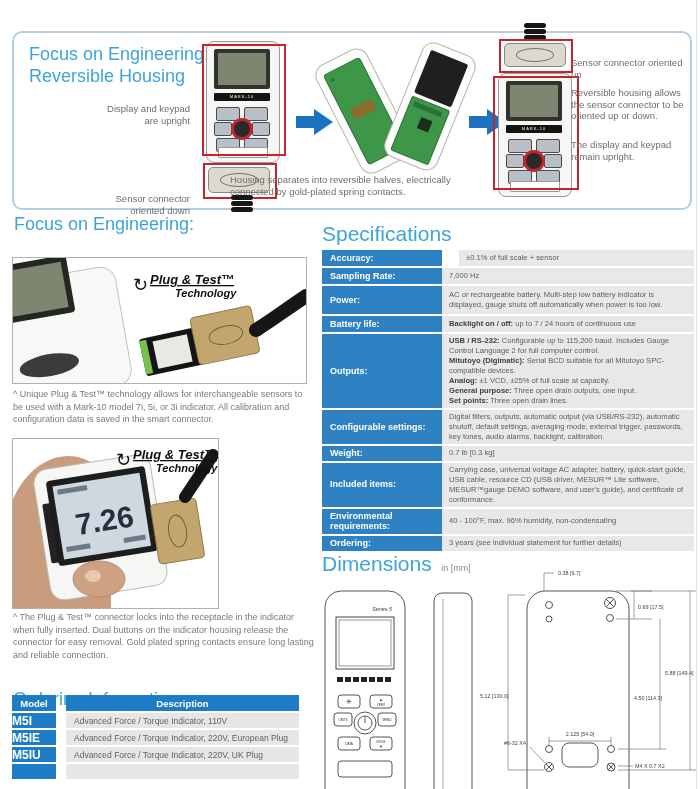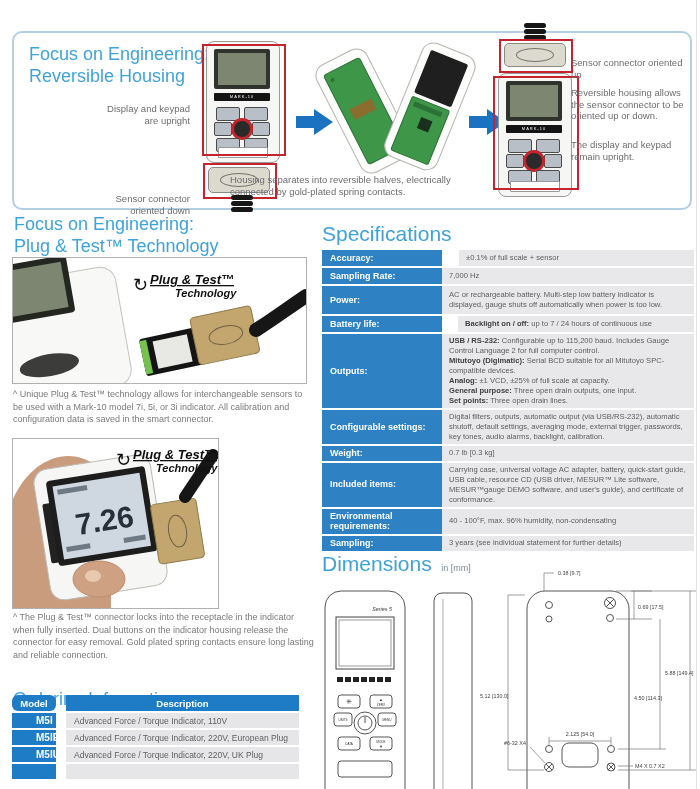--- a/index.html
+++ b/index.html
@@ -35,22 +35,22 @@
   .coil{position:absolute;}
   .coil div{width:22px;height:5px;background:#161616;border-radius:3px;margin-bottom:1px;}
   
   .spec-row{display:flex;margin-bottom:2px;}
   .spec-label{width:120px;box-sizing:border-box;background:#2e82c4;color:#fff;
     font-size:9px;font-weight:bold;padding:2px 8px;display:flex;align-items:center;line-height:10.5px;}
   .spec-value{flex:1;box-sizing:border-box;background:#e8e8ea;color:#5d5d5f;
     font-size:7.6px;line-height:10px;padding:2px 7px;display:flex;flex-direction:column;justify-content:center;}
   .spec-value b{color:#3f3f41;}
   .ord-row{display:flex;margin-bottom:2px;height:15px;}
-  .ord-model{width:44px;background:#1e7cc6;color:#fff;font-weight:bold;font-size:10px;
-    display:flex;align-items:center;padding-left:24px;box-sizing:border-box;}
+  .ord-model{width:44px;background:#1e7cc6;color:#fff;font-weight:bold;font-size:12px;
+    display:flex;align-items:center;padding-left:0;box-sizing:border-box;}
   .ord-desc{flex:1;margin-left:10px;background:#e6e6e8;color:#5f5f61;font-size:8.5px;
     display:flex;align-items:center;padding-left:8px;box-sizing:border-box;}
   .panel-img{border:1px solid #b0b0b0;background:#fff;}
 </style>
 </head>
 <body>
 
 <div id="page">
 
   <div id="rev-panel" class="abs">
@@ -148,21 +148,20 @@
       <div class="red-box" style="left:11px;top:53px;width:82px;height:110px;"></div>
     </div>
 
     <div class="abs lbl" style="left:557px;top:24px;width:118px;">Sensor connector oriented up</div>
     <div class="abs lbl" style="left:557px;top:106px;width:118px;">The display and keypad remain upright.</div>
     <div class="abs lbl" style="left:557px;top:54px;width:120px;">Reversible housing allows the sensor connector to be oriented up or down.</div>
   </div>
 
   <div class="abs h-blue" style="left:14px;top:213px;">
     <div>Focus on Engineering:</div>
-    <div>Plug &amp; Test™ Technology</div>
   </div>
 
   <svg class="abs panel-img" style="left:12px;top:257px;" width="293" height="125" viewBox="0 0 293 125">
     <g transform="rotate(-10 40 70)">
       <rect x="-40" y="18" width="150" height="120" rx="16" fill="#f8f8f6" stroke="#c2c2be"></rect>
       <rect x="-30" y="0" width="95" height="58" rx="4" fill="#23271f"></rect>
       <rect x="-24" y="6" width="83" height="46" fill="#7c8670"></rect>
       <ellipse cx="30" cy="106" rx="30" ry="11" fill="#3c3c3a"></ellipse>
     </g>
     <g transform="rotate(-12 190 85)">
@@ -202,21 +201,21 @@
     <text x="103" y="27" font-size="18" fill="#101010">↻</text>
     <text x="120" y="20" font-size="13" font-style="italic" font-weight="bold" fill="#101010" text-decoration="underline">Plug &amp; Test™</text>
     <text x="143" y="33" font-size="11" font-style="italic" font-weight="bold" fill="#101010">Technology</text>
   </svg>
 
   <div class="abs cap" style="left:13px;top:611px;width:302px;">^ The Plug &amp; Test™ connector locks into the receptacle in the indicator when fully inserted. Dual buttons on the indicator housing release the connector for easy removal. Gold plated spring contacts ensure long lasting and reliable connection.</div>
 
   <div class="abs h-blue" style="left:13px;top:688px;font-size:18px;">Ordering Information</div>
   <div class="abs" style="left:12px;top:695px;width:287px;">
     <div class="ord-row" style="height:16px;">
-      <div class="ord-model" style="justify-content:center;padding-left:0;font-size:9.5px;border-radius:6px;">Model</div>
+      <div class="ord-model" style="justify-content:center;padding-left:0;font-size:9.5px;">Model</div>
       <div class="ord-desc" style="background:#1e7cc6;color:#fff;font-weight:bold;justify-content:center;padding-left:0;font-size:9.5px;">Description</div>
     </div>
     <div class="ord-row">
       <div class="ord-model">M5I</div>
       <div class="ord-desc">Advanced Force / Torque Indicator, 110V</div>
     </div>
     <div class="ord-row">
       <div class="ord-model">M5IE</div>
       <div class="ord-desc">Advanced Force / Torque Indicator, 220V, European Plug</div>
     </div>
@@ -243,21 +242,21 @@
       <div class="spec-value">
           <div>7,000 Hz</div>
         </div>
     </div>
     <div class="spec-row" style="min-height:28px;">
       <div class="spec-label">Power:</div>
       <div class="spec-value">
           <div>AC or rechargeable battery. Multi-step low battery indicator is displayed, gauge shuts off automatically when power is too low.</div>
         </div>
     </div>
-    <div class="spec-row" style="min-height:16px;gap:16px;">
+    <div class="spec-row" style="min-height:16px;">
       <div class="spec-label">Battery life:</div>
       <div class="spec-value">
         <div><b>Backlight on / off:</b><span> up to 7 / 24 hours of continuous use</span></div>
       </div>
     </div>
     <div class="spec-row" style="min-height:68px;">
       <div class="spec-label">Outputs:</div>
       <div class="spec-value">
         <div><b>USB / RS-232:</b><span> Configurable up to 115,200 baud. Includes Gauge Control Language 2 for full computer control.</span></div>
         <div><b>Mitutoyo (Digimatic):</b><span> Serial BCD suitable for all Mitutoyo SPC-compatible devices.</span></div>
@@ -284,21 +283,21 @@
           <div>Carrying case, universal voltage AC adapter, battery, quick-start guide, USB cable, resource CD (USB driver, MESUR™ Lite software, MESUR™gauge DEMO software, and user's guide), and certificate of conformance.</div>
         </div>
     </div>
     <div class="spec-row" style="min-height:20px;justify-content:flex-end;">
       <div class="spec-label">Environmental requirements:</div>
       <div class="spec-value">
           <div>40 - 100°F, max. 96% humidity, non-condensating</div>
         </div>
     </div>
     <div class="spec-row" style="min-height:15px;">
-      <div class="spec-label">Sampling:</div>
+      <div class="spec-label">Ordering:</div>
       <div class="spec-value">
           <div>3 years (see individual statement for further details)</div>
         </div>
     </div>
   </div>
 
   <div class="abs" style="left:322px;top:552px;">
     <span class="h-big">Dimensions</span>
     <span style="font-size:9px;color:#7d8b97;margin-left:5px;">in [mm]</span>
   </div>

